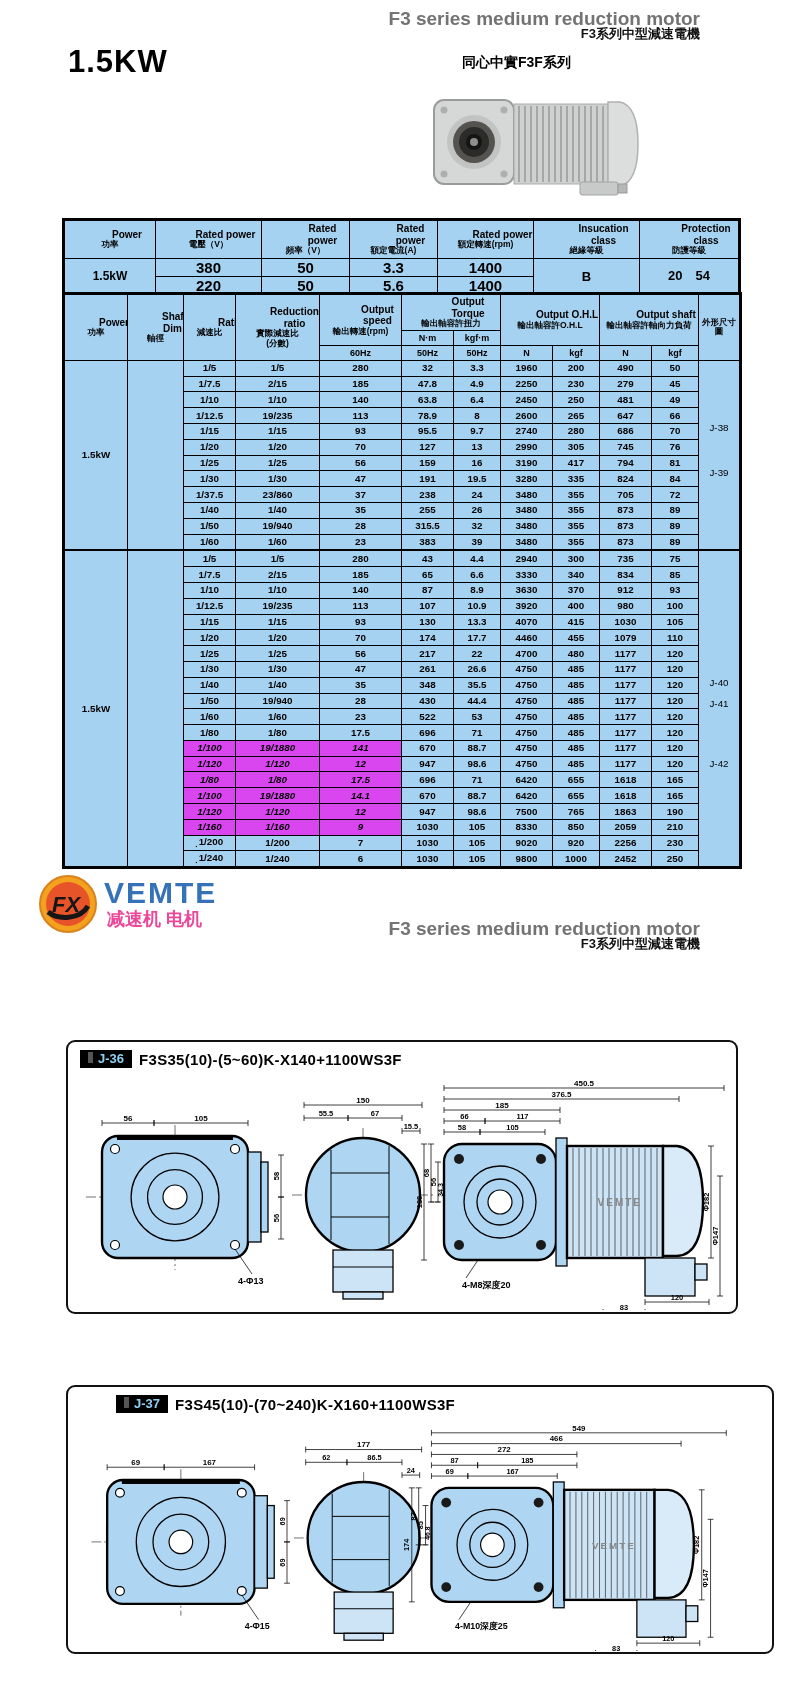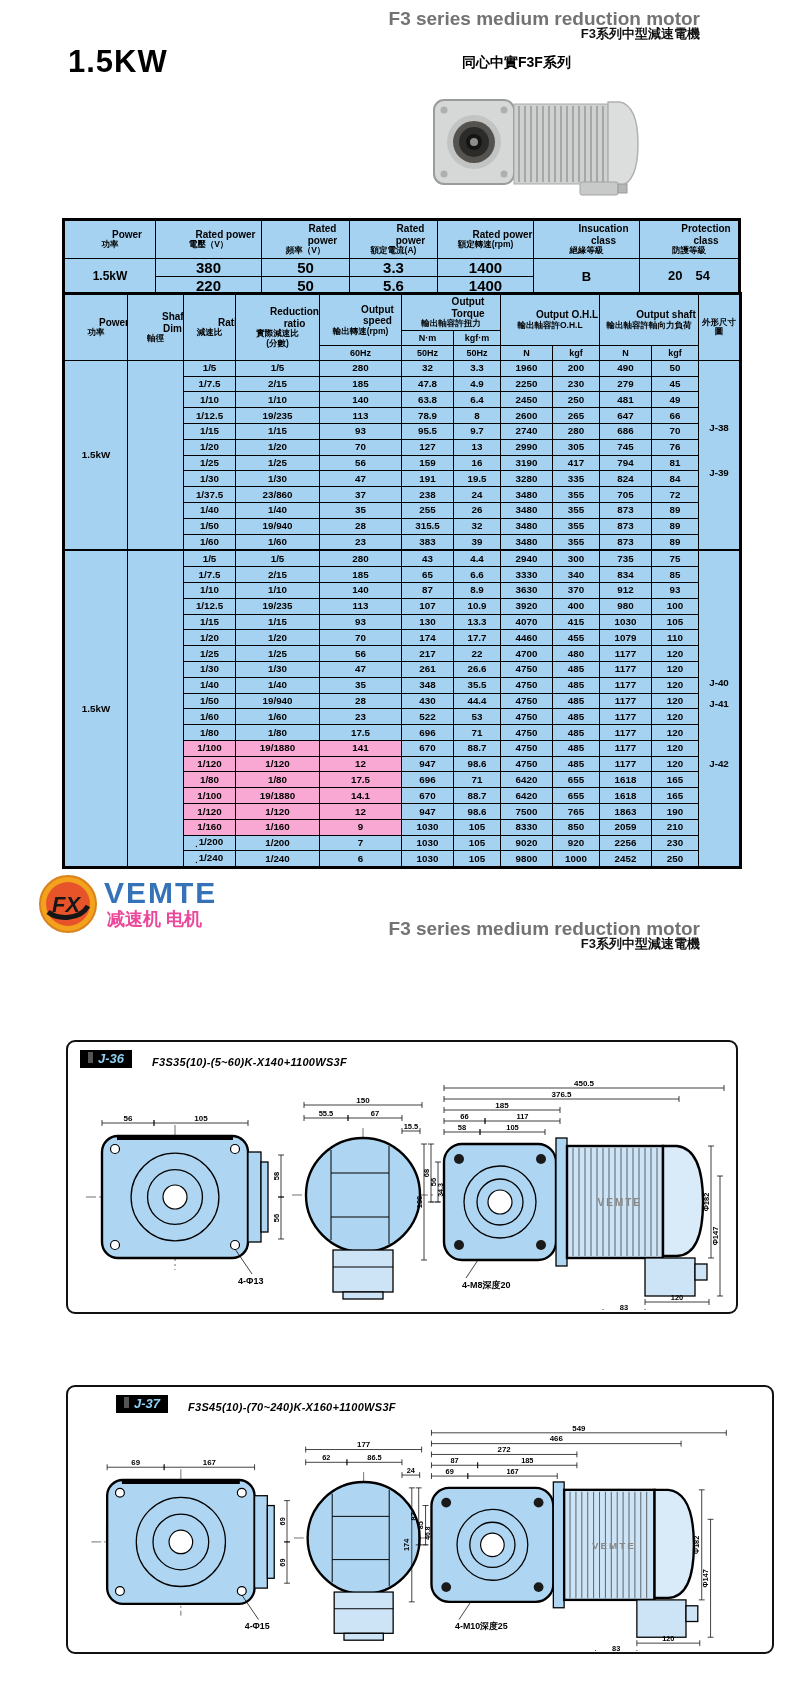--- a/index.html
+++ b/index.html
@@ -21,40 +21,40 @@
   .t1 td{height:15px;font-size:15px;}
   .t2{left:62px;top:292px;width:676px;}
   .hen{font-size:10px;line-height:1.15;margin-left:34px;}
   .hcn{font-size:8.5px;line-height:1.15;}
   .t2 thead th{padding:1px 0;}
   .t2 .h1 th{height:26px;}
   .t2 .h2 th{height:12px;font-size:9px;}
   .t2 .h3 th{height:12px;font-size:9px;}
   .t2 tbody td{height:14.8px;font-size:9.8px;line-height:1;}
   .t2 tbody tr.blocksep td{border-top:2px solid #000;}
-  .wcell{background:#f9a8d4;}
+  .wcell{background:#d946ef;font-style:italic;}
   .dcol{position:relative;font-size:10.5px;}
-  .dref{position:absolute;left:0;width:100%;font-weight:bold;}
+  .dref{position:absolute;left:0;width:100%;font-weight:normal;}
   .powercell{font-size:10.5px;}
   .fmark{font-size:5px;vertical-align:-3px;margin-right:1px;}
   
   .logo-wrap{left:38px;top:874px;width:260px;height:62px;}
   .logo-brand{position:absolute;left:66px;top:2px;font-size:30px;font-weight:bold;
       color:#3572b8;letter-spacing:2px;}
   .logo-sub{position:absolute;left:69px;top:33px;font-size:18px;font-weight:bold;color:#ec4899;}
   
   .secbox{border:2.5px solid #111;border-radius:9px;background:#fff;overflow:hidden;}
   .box36{left:66px;top:1040px;width:668px;height:270px;}
   .box37{left:66px;top:1385px;width:668px;height:265px;padding-left:36px;}
-  .sec-title{margin:8px 0 0 12px;display:flex;align-items:flex-end;gap:20px;font-style:italic;}
+  .sec-title{margin:8px 0 0 12px;display:flex;align-items:center;gap:7px;}
   .sec-label{background:#000;color:#8fd0f2;font-size:13px;font-weight:bold;
       padding:1px 8px 2px 8px;position:relative;}
   .sec-label::before{content:"";display:inline-block;width:5px;height:11px;
       background:#555;margin-right:5px;}
-  .sec-name{font-size:11px;font-weight:bold;letter-spacing:.3px;}
+  .sec-name{font-size:15px;font-weight:bold;letter-spacing:.3px;}
   .figsvg{position:absolute;left:6px;top:36px;}
   
   .fb{fill:#aed6f2;stroke:#000;stroke-width:1.3;}
   .flb{fill:#cde4f7;stroke:#000;stroke-width:1.3;}
   .fcap{fill:#d9eaf8;stroke:#000;stroke-width:1.3;}
   .th{stroke-width:2.4;}
   .hole{fill:#fff;stroke:#000;stroke-width:1.2;}
   .bolt{fill:#1a1a1a;stroke:none;}
   .ln{fill:none;stroke:#000;stroke-width:1.3;}
   .ln2{stroke:#000;stroke-width:1;}

